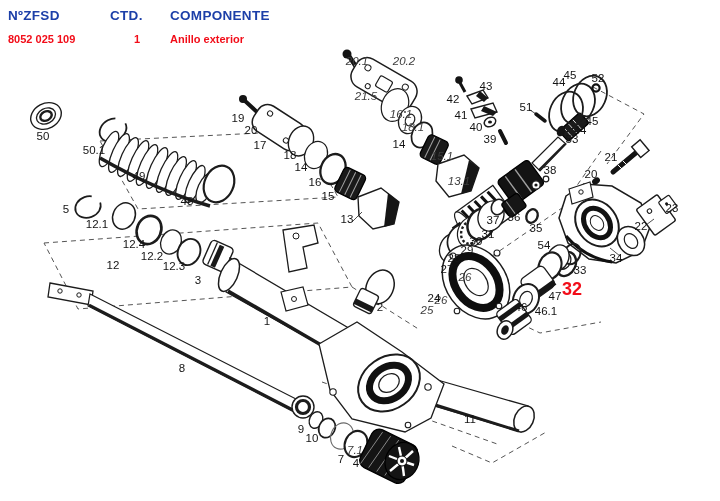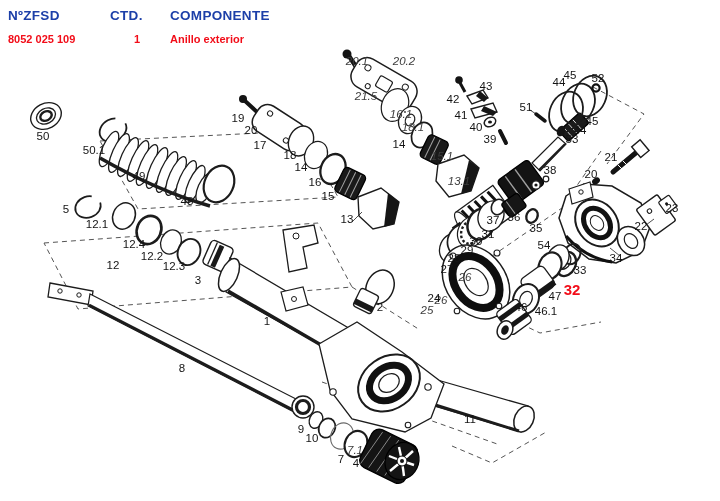--- a/index.html
+++ b/index.html
@@ -7,21 +7,21 @@
          font-family:"Liberation Sans",sans-serif;}
   .hdr{position:absolute;top:8px;font-size:13.5px;font-weight:bold;color:var(--hdr-color,#1c3fa8);
        letter-spacing:.3px;white-space:nowrap;z-index:30;}
   .val{position:absolute;top:33px;font-size:11px;font-weight:bold;color:var(--val-color,#f20d19);
        white-space:nowrap;z-index:30;text-align:right;}
   #diagram-svg{position:absolute;left:0;top:0;z-index:1;}
   #labels-layer{position:absolute;left:0;top:0;width:720px;height:501px;z-index:20;pointer-events:none;}
   .plabel{position:absolute;transform:translate(-50%,-50%);font-size:11.5px;color:#141414;
           white-space:nowrap;pointer-events:auto;line-height:1;}
   .plabel.italic{font-style:italic;color:#3d3d3d;margin-left:28px;}
-  .plabel.red{color:var(--val-color,#f20d19);font-weight:bold;font-size:15px;}
+  .plabel.red{color:var(--val-color,#f20d19);font-weight:bold;font-size:18px;}
 </style>
 </head>
 <body>
 
 <div class="stage">
 
   <span class="hdr" style="left:8px">NºZFSD</span>
   <span class="hdr" style="left:110px">CTD.</span>
   <span class="hdr" style="left:170px">COMPONENTE</span>
   <span class="val" style="left:8px">8052 025 109</span>

